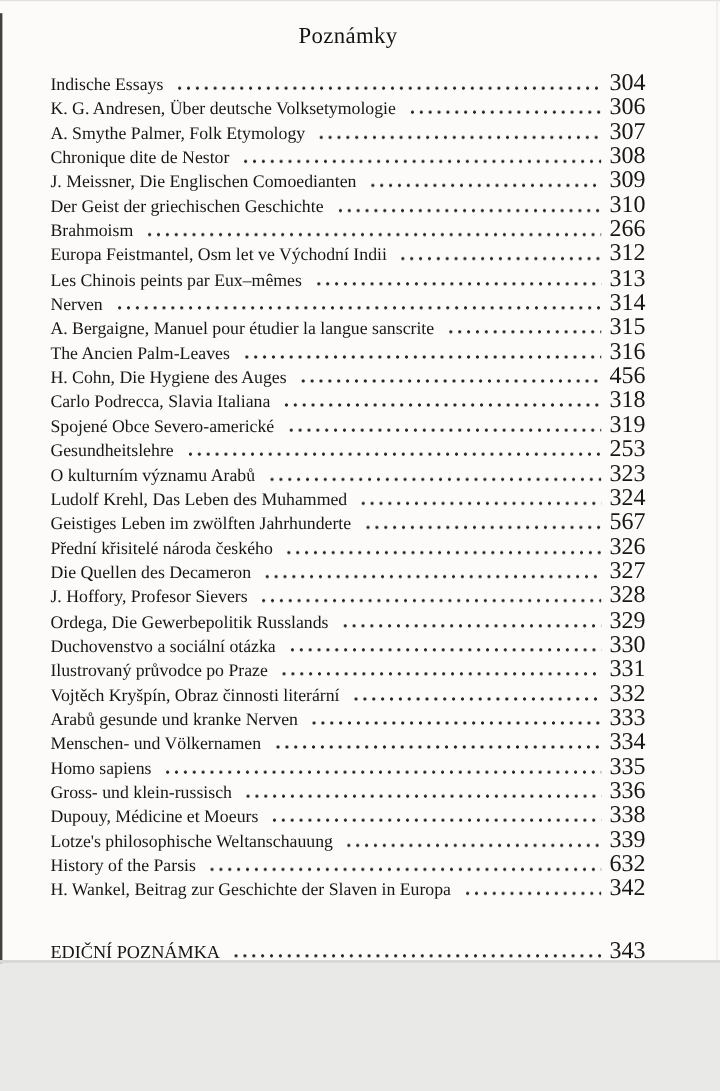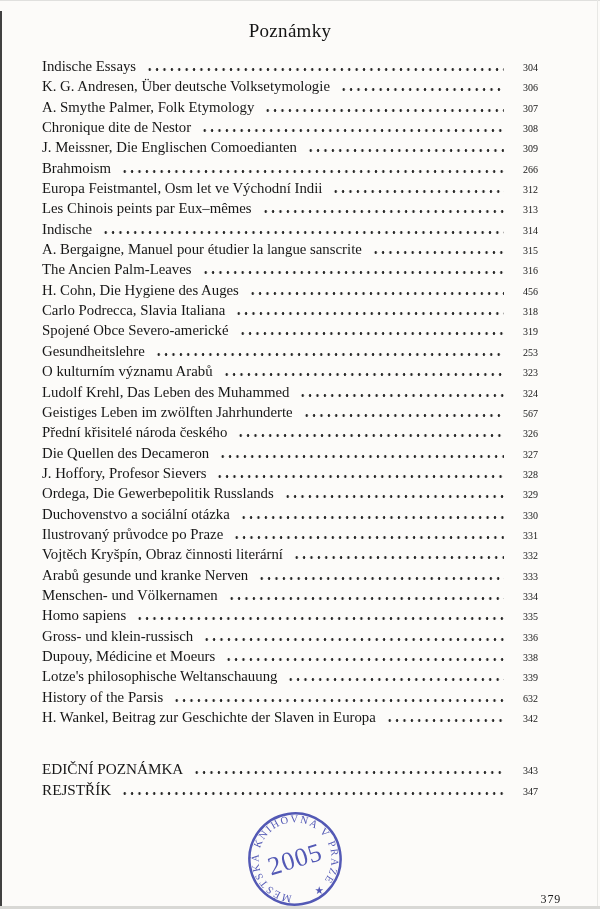--- a/index.html
+++ b/index.html
@@ -1,19 +1,19 @@
 <!DOCTYPE html>
 <html><head>
 <meta charset="utf-8">
 <style>
   html, body { margin: 0; padding: 0; background: #e9e9e7; }
   .scan-page {
     position: relative;
     width: 600px;
-    height: 909px;
+    height: 803px;
     margin: 0 auto;
     background: #fcfbf9;
     overflow: hidden;
     font-family: "Liberation Serif", "DejaVu Serif", serif;
     color: #161616;
   }
   
   .edge-top    { position:absolute; top:0; left:0; width:100%; height:1px; background:#e0e0de; }
   .edge-left   { position:absolute; top:11px; left:0; width:2px; height:898px; background:#414141; }
   .edge-right  { position:absolute; top:0; right:2px; width:1px; height:100%; background:#e8e8e5; }
@@ -45,22 +45,22 @@
     height: 3px;
     margin: 0 7px 0 10px;
     background-image: radial-gradient(circle, #232323 1.05px, rgba(0,0,0,0) 1.5px);
     background-size: 7.4px 3px;
     background-position: 0 100%;
     background-repeat: repeat-x;
   }
   .row .num {
     flex: 0 0 auto;
     min-width: 27px;
-    text-align: right;
-    font-size: 10px;
+    text-align: center;
+    font-size: 20px;
   }
   .back-matter { margin-top: 31px; }
   .back-matter .row { font-size: 15.2px; }
 
   .footer-page-number {
     position: absolute;
     top: 850px;
     right: 39px;
     font-size: 12px;
     letter-spacing: .8px;
@@ -116,41 +116,46 @@
     <span class="dots"></span>
     <span class="num">308</span>
   </div>
 
   <div class="row">
     <span class="lbl">J. Meissner, Die Englischen Comoedianten</span>
     <span class="dots"></span>
     <span class="num">309</span>
   </div>
 
+  <div class="row">
+    <span class="lbl">Der Geist der griechischen Geschichte</span>
+    <span class="dots"></span>
+    <span class="num">310</span>
+  </div>
 
   <div class="row">
     <span class="lbl">Brahmoism</span>
     <span class="dots"></span>
     <span class="num">266</span>
   </div>
 
   <div class="row">
     <span class="lbl">Europa Feistmantel, Osm let ve Východní Indii</span>
     <span class="dots"></span>
     <span class="num">312</span>
   </div>
 
   <div class="row">
     <span class="lbl">Les Chinois peints par Eux–mêmes</span>
     <span class="dots"></span>
     <span class="num">313</span>
   </div>
 
   <div class="row">
-    <span class="lbl">Indische</span>
+    <span class="lbl">Nerven</span>
     <span class="dots"></span>
     <span class="num">314</span>
   </div>
 
   <div class="row">
     <span class="lbl">A. Bergaigne, Manuel pour étudier la langue sanscrite</span>
     <span class="dots"></span>
     <span class="num">315</span>
   </div>
 

